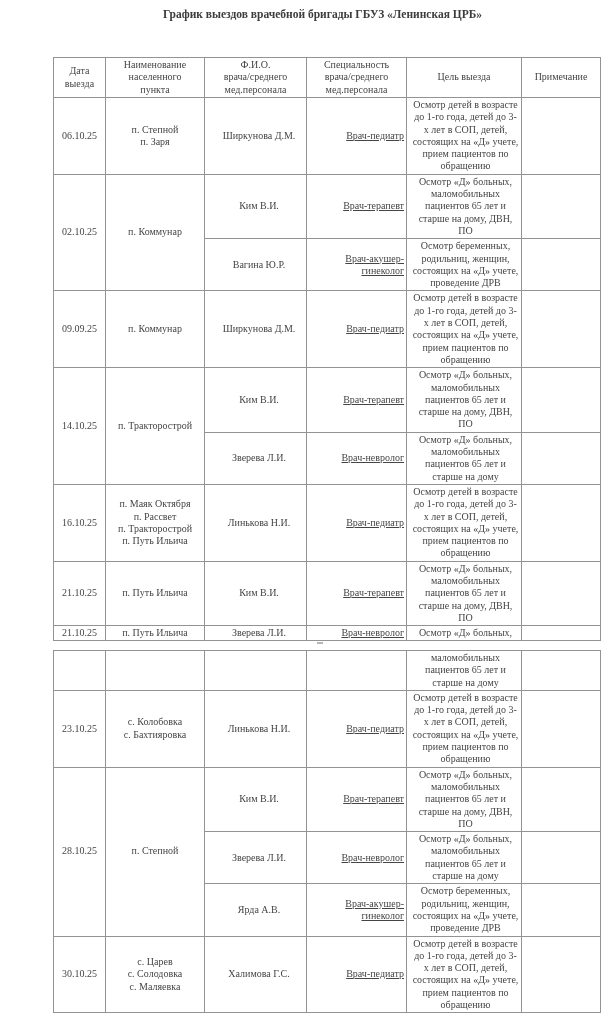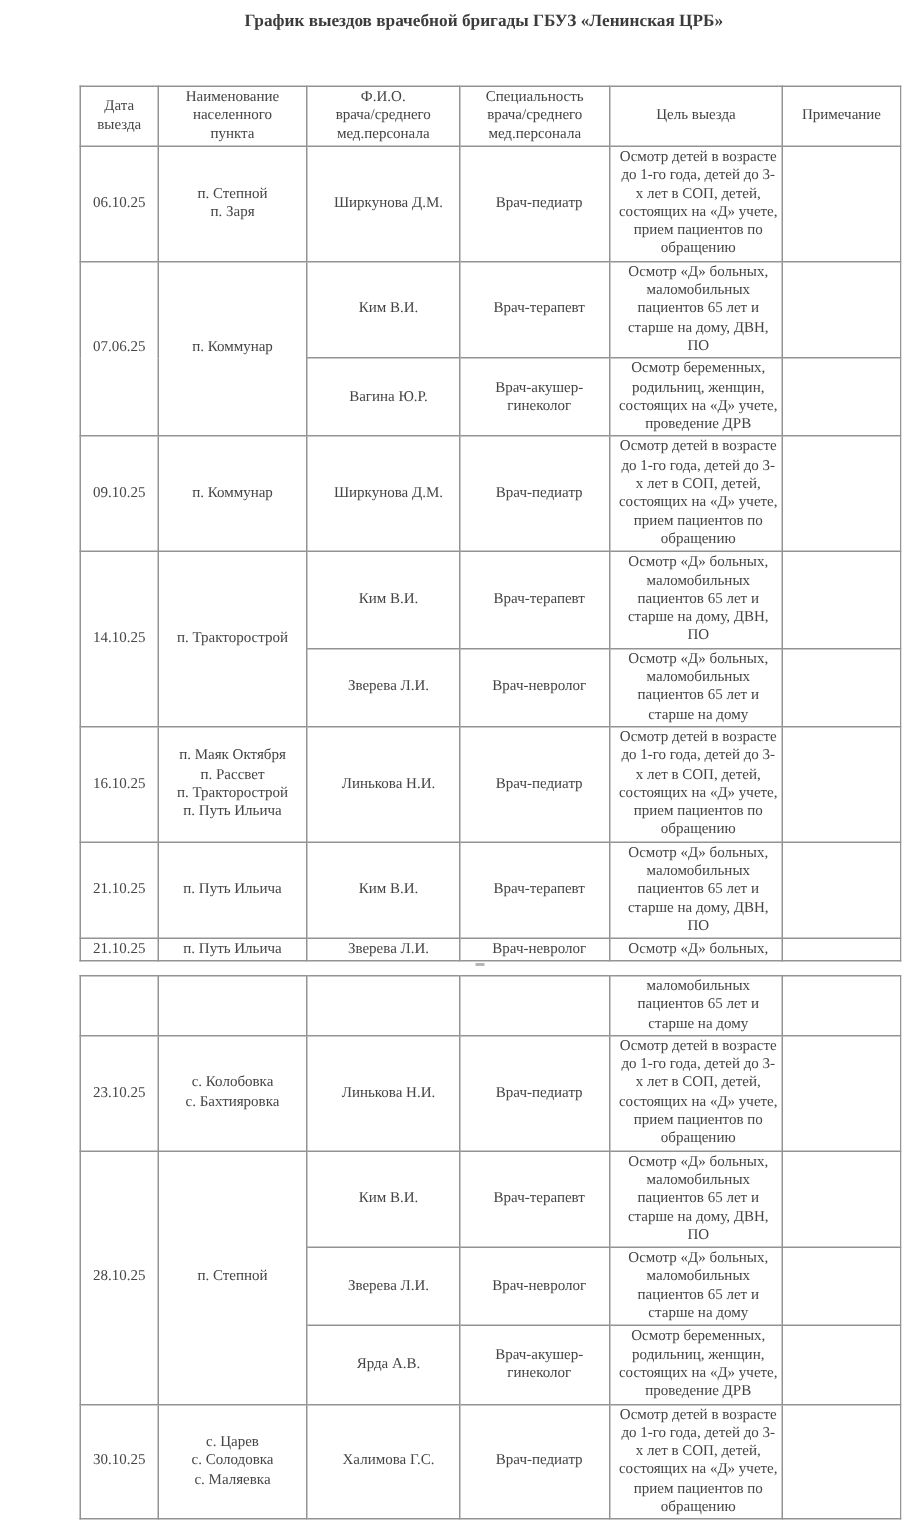--- a/index.html
+++ b/index.html
@@ -25,21 +25,21 @@
     border:1px solid #939393;
     font-size:10px; line-height:12.3px;
     font-weight:normal;
     padding:1px 2px;
     vertical-align:middle; text-align:center;
     white-space:pre-line;
     overflow:hidden;
   }
   thead th { height:37px; }
   td.c2 { text-align:center; padding-left:9px; }
-  td.c3 { text-align:center; padding-left:8px; }
+  td.c3 { text-align:right; padding-left:8px;text-decoration:underline; }
   td.c4 { text-align:center; vertical-align:top; padding:1px 2px 1px 5px; }
   .break-mark {
     position:absolute; left:317px; top:642px;
     width:6px; height:2px; background:#b5b5b5;
   }
 </style>
 </head>
 <body>
 
 <div class="page">
@@ -83,21 +83,21 @@
           <td class="c3">Врач-педиатр</td>
           <td class="c4">Осмотр детей в возрасте
 до 1-го года, детей до 3-
 х лет в СОП, детей,
 состоящих на «Д» учете,
 прием пациентов по
 обращению</td>
           <td class="c5"></td>
         </tr>
         <tr>
-          <td class="c0" rowspan="2">07.06.25</td>
+          <td class="c0" rowspan="2">02.10.25</td>
           <td class="c1" rowspan="2">п. Коммунар</td>
           <td class="c2">Ким В.И.</td>
           <td class="c3">Врач-терапевт</td>
           <td class="c4">Осмотр «Д» больных,
 маломобильных
 пациентов 65 лет и
 старше на дому, ДВН,
 ПО</td>
           <td class="c5"></td>
         </tr>
@@ -105,21 +105,21 @@
           <td class="c2">Вагина Ю.Р.</td>
           <td class="c3">Врач-акушер-
 гинеколог</td>
           <td class="c4">Осмотр беременных,
 родильниц, женщин,
 состоящих на «Д» учете,
 проведение ДРВ</td>
           <td class="c5"></td>
         </tr>
         <tr>
-          <td class="c0">09.10.25</td>
+          <td class="c0">09.09.25</td>
           <td class="c1">п. Коммунар</td>
           <td class="c2">Ширкунова Д.М.</td>
           <td class="c3">Врач-педиатр</td>
           <td class="c4">Осмотр детей в возрасте
 до 1-го года, детей до 3-
 х лет в СОП, детей,
 состоящих на «Д» учете,
 прием пациентов по
 обращению</td>
           <td class="c5"></td>

